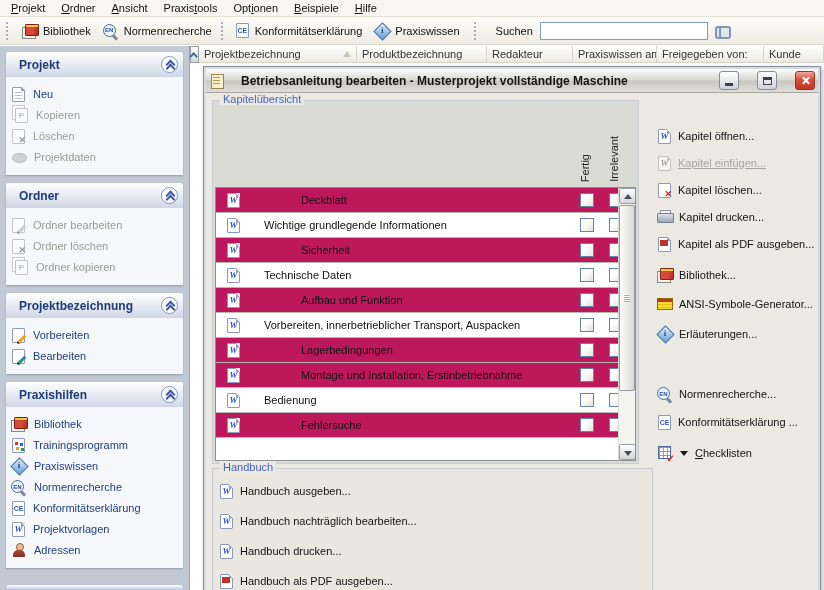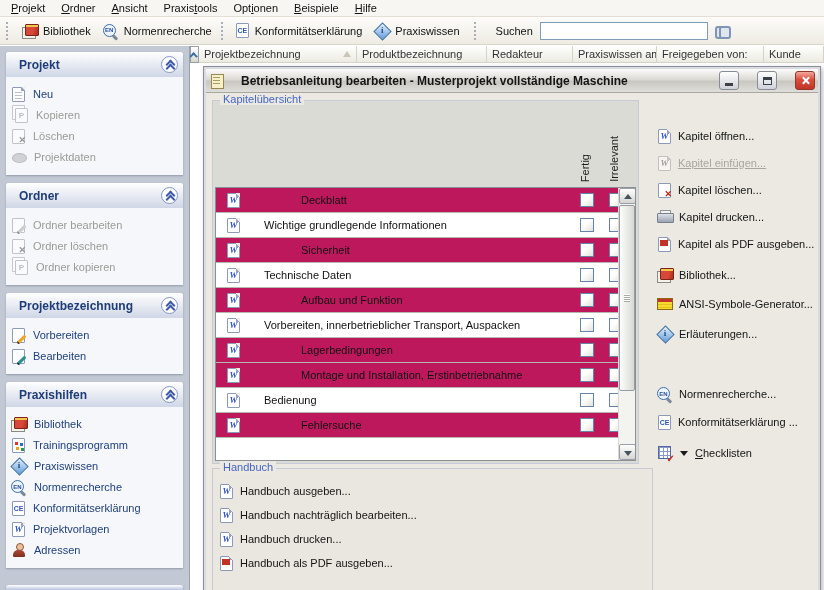--- a/index.html
+++ b/index.html
@@ -103,21 +103,21 @@
   .sb-btn::after { content:""; position:absolute; left:4px; width:0; height:0;
     border-left:4px solid transparent; border-right:4px solid transparent; }
   .sb-btn.up::after { top:5px; border-bottom:5px solid #47525e; }
   .sb-btn.down::after { top:6px; border-top:5px solid #47525e; }
   .sb-thumb { position:absolute; left:0; top:17px; width:16px; height:186px; margin-left:0;
     background:linear-gradient(90deg,#fdfdfc,#d8d8d3); border:1px solid #969ca6; border-radius:2px; }
   .sb-thumb::after { content:""; position:absolute; left:4px; right:4px; top:50%; margin-top:-4px; height:8px;
     background:repeating-linear-gradient(#ffffff 0 1px,#a8aca8 1px 2px); }
   
   .fs-handbuch { left:6px; top:375px; width:441px; height:170px; background:#e9e7e0; }
-  .hb-items { padding:14px 8px 0 6px; display:flex; flex-direction:column; gap:8px; }
+  .hb-items { padding:14px 8px 0 6px; display:flex; flex-direction:column; gap:14px; }
   .flat-btn { display:flex; align-items:center; gap:6px; height:16px; color:#141414; cursor:pointer; white-space:nowrap; }
   .flat-btn.disabled { color:#a6a6a0; cursor:default;text-decoration:underline; }
   .flat-btn.disabled .icon { filter:grayscale(1) opacity(.5); }
   .flat-btn u { text-decoration:underline; }
   .dd-arrow { width:0; height:0; border-left:4px solid transparent; border-right:4px solid transparent;
     border-top:5px solid #1a1a1a; margin:0 1px; }
   
   .actions { position:absolute; left:451px; top:16px; width:162px; display:flex; flex-direction:column;margin-top:19px; }
   .actions .flat-btn { margin-bottom:11px; }
   

